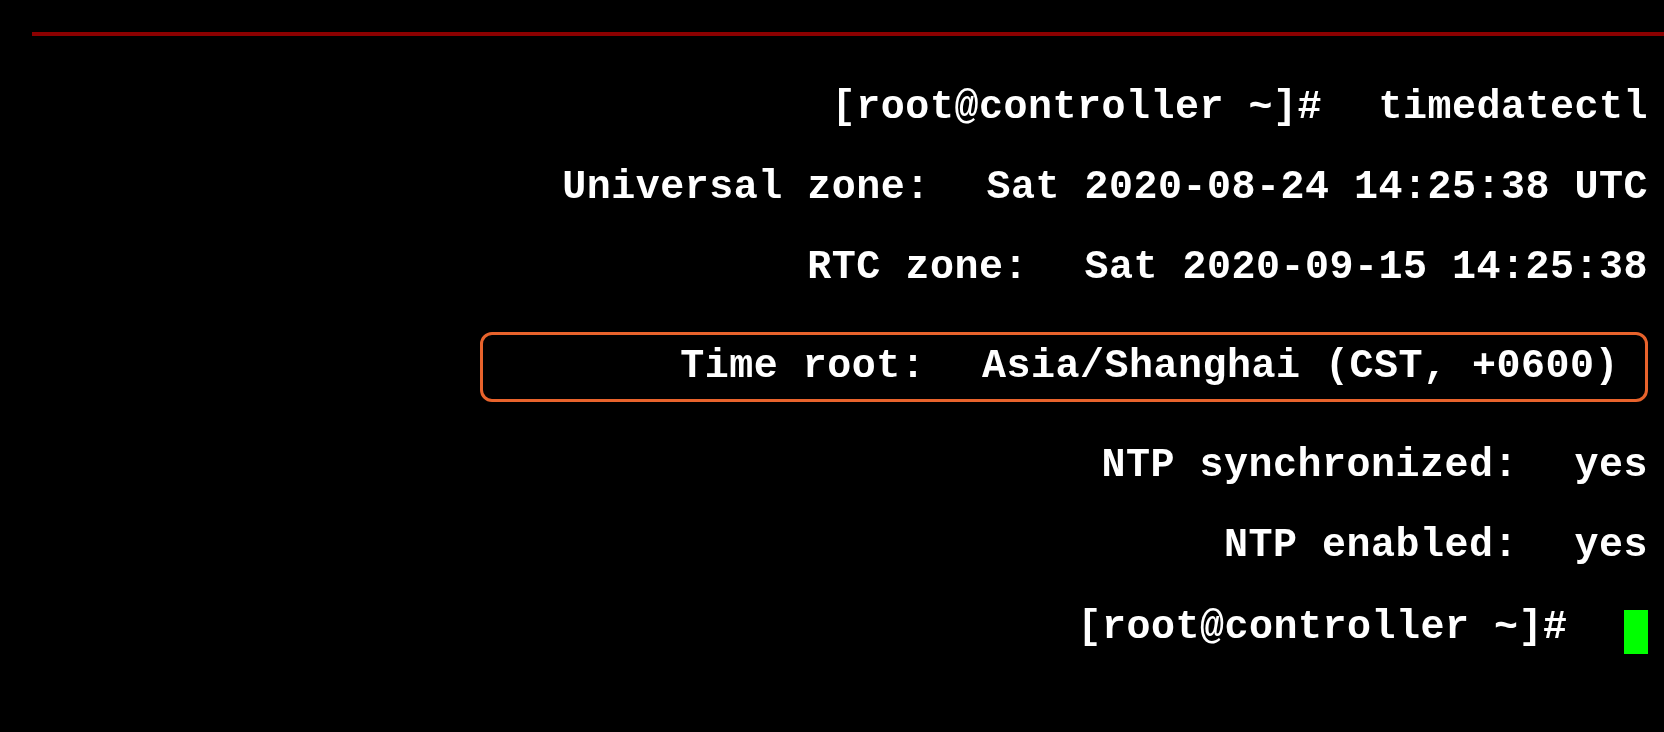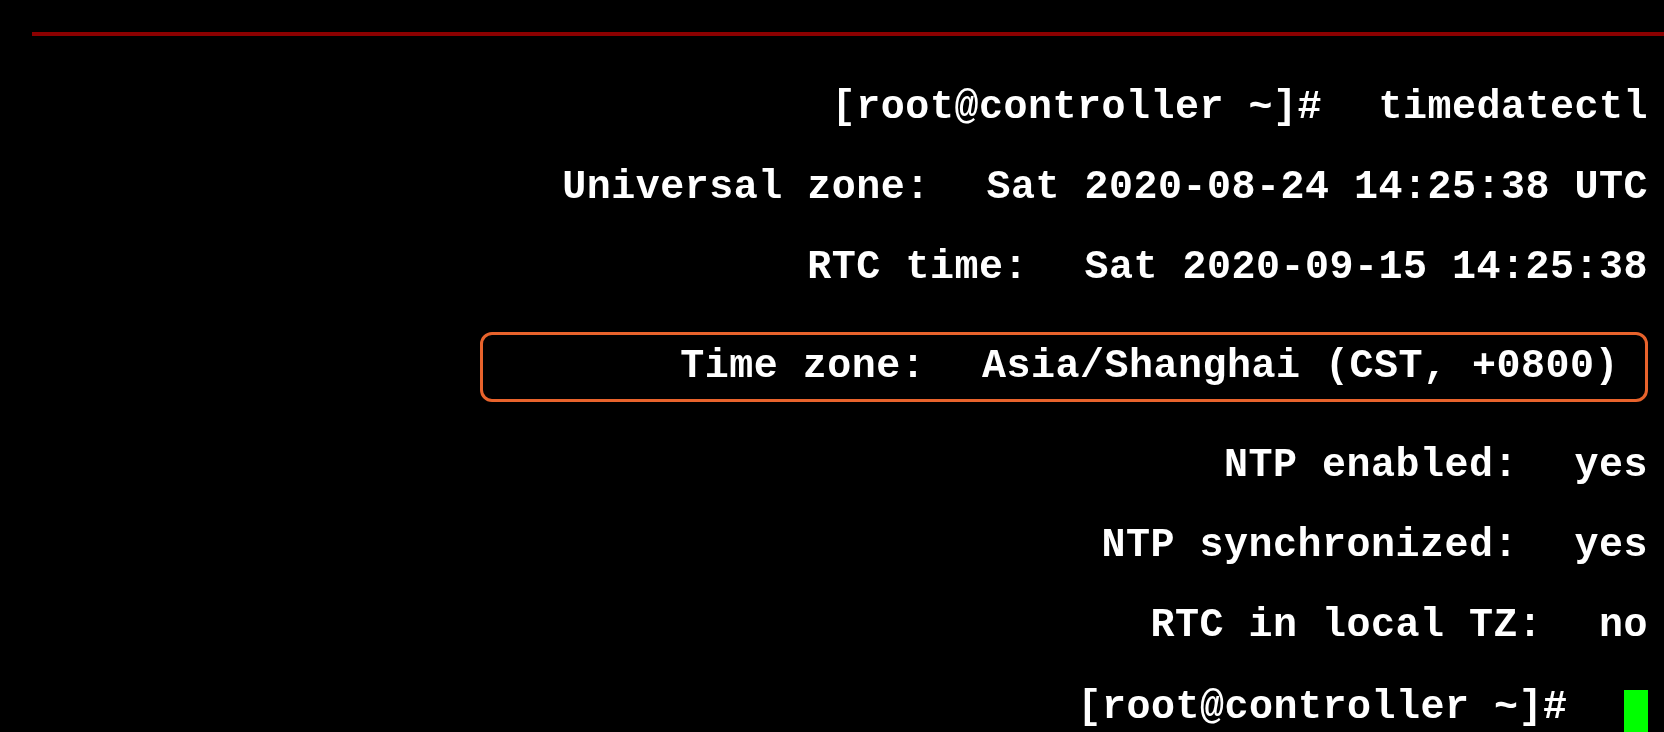--- a/index.html
+++ b/index.html
@@ -41,19 +41,18 @@
       vertical-align: text-bottom;
       margin-bottom: -4px;
     }
   </style>
 </head>
 <body>
 
 <div>
   <div class="line"><span>[root@controller ~]# </span><span>timedatectl</span></div>
   <div class="line"><span>  Universal zone: </span><span>Sat 2020-08-24 14:25:38 UTC</span></div>
-  <div class="line"><span>        RTC time: </span><span>Sat 2020-09-15 14:25:38</span></div>
-  <div class="line"><span class="highlight-box"><span>       Time zone: </span><span>Asia/Shanghai (CST, +0800)</span></span></div>
+  <div class="line"><span>        RTC zone: </span><span>Sat 2020-09-15 14:25:38</span></div>
+  <div class="line"><span class="highlight-box"><span>       Time root: </span><span>Asia/Shanghai (CST, +0600)</span></span></div>
+  <div class="line"><span>NTP synchronized: </span><span>yes</span></div>
   <div class="line"><span>     NTP enabled: </span><span>yes</span></div>
-  <div class="line"><span>NTP synchronized: </span><span>yes</span></div>
-  <div class="line"><span> RTC in local TZ: </span><span>no</span></div>
   <div class="line"><span>[root@controller ~]# </span><span class="cursor"></span></div>
 </div>
 
 </body></html>

